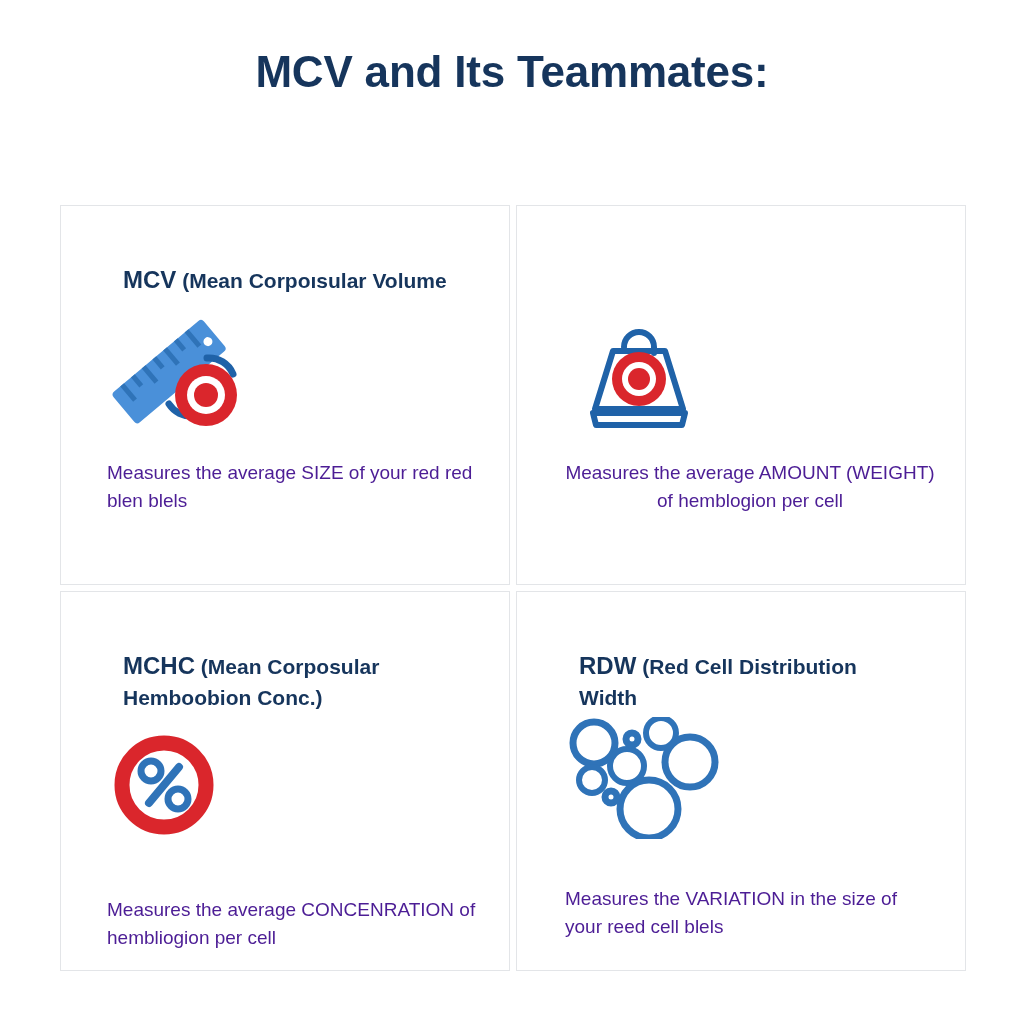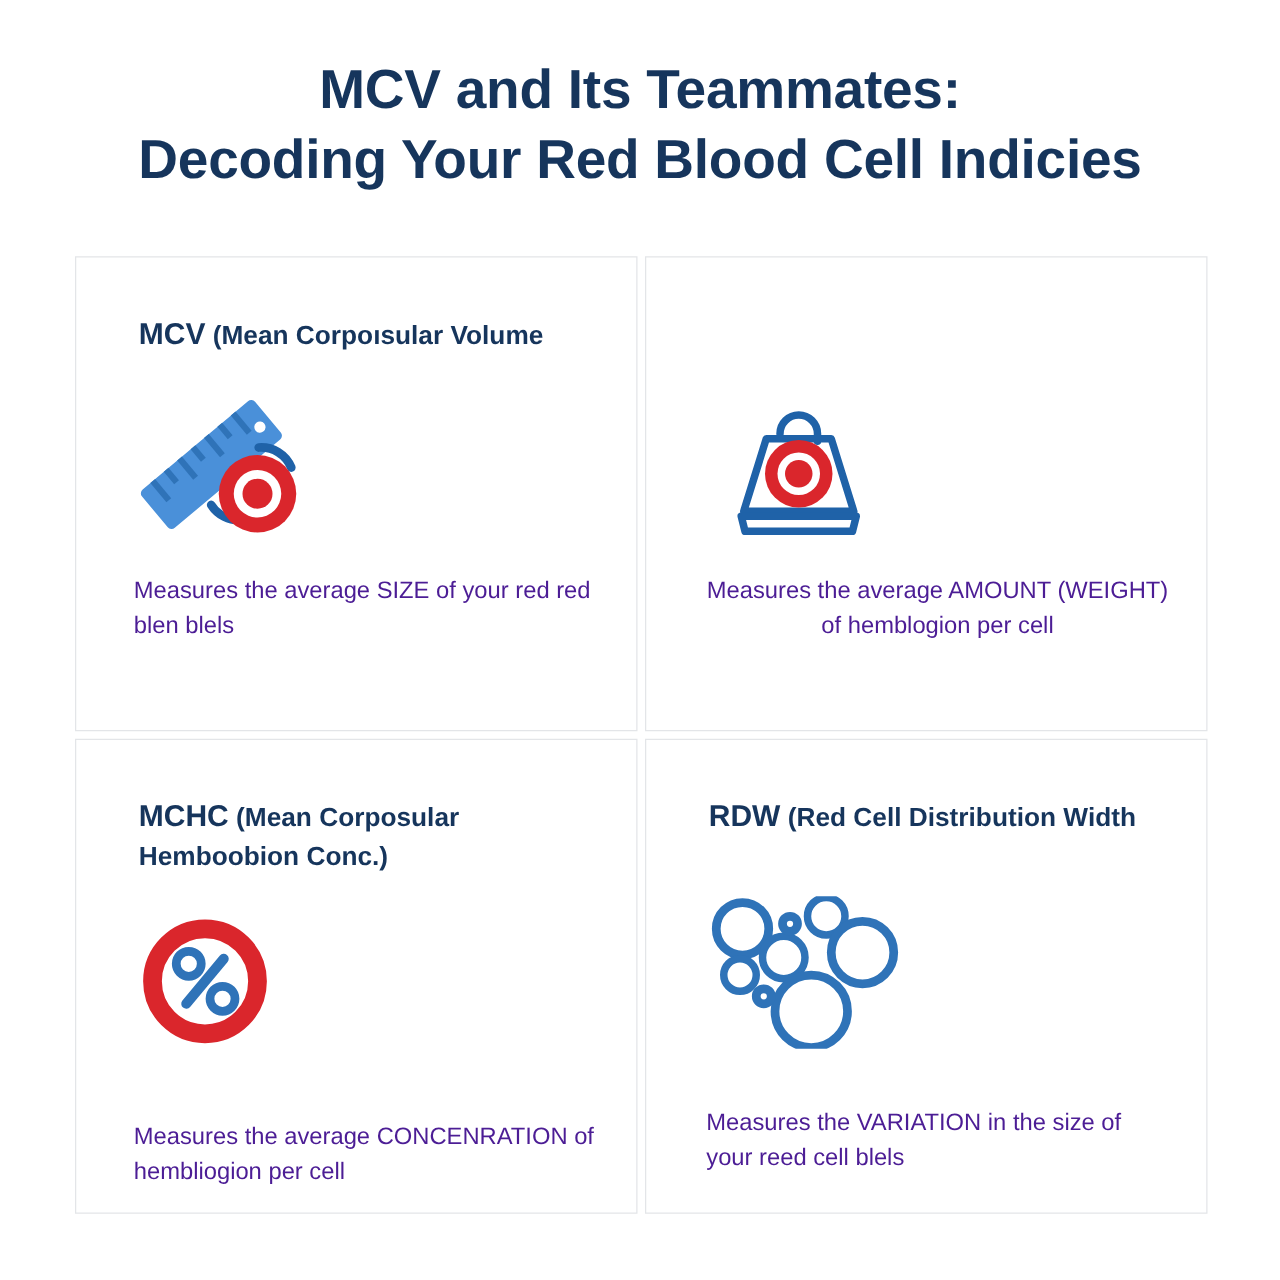--- a/index.html
+++ b/index.html
@@ -56,21 +56,21 @@
     box-sizing: border-box;
     background: #ffffff;
     border: 1px solid #e3e5e8;
     padding: 42px 44px 0 46px;
   }
   .card-title {
     color: #16355c;
     font-weight: bold;
     font-size: 21px;
     line-height: 31px;
-    margin: 4px;
+    margin: 16px;
   }
   .card-title .abbr {
     font-size: 24px;
   }
   .icon-wrap {
     position: absolute;
     left: 46px;
   }
   .card-desc {
     position: absolute;
@@ -93,21 +93,20 @@
 
   svg { display: block; }
 </style>
 </head>
 <body>
 
 <div class="page">
 
   <div class="title-block">
     <span class="title-line">MCV and Its Teammates:</span>
-    <span class="title-line">Decoding Your Red Blood Cell Indicies</span>
   </div>
 
   <div class="grid">
 
     <div class="card card-1">
       <div class="card-title">
         <span class="abbr">MCV</span>
         <span>(Mean Corpoısular Volume</span>
       </div>
 

